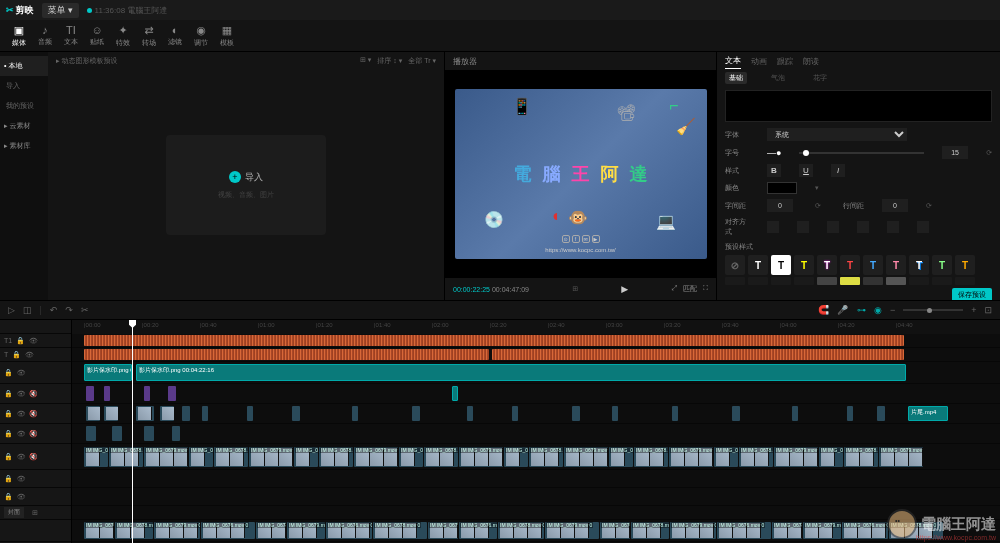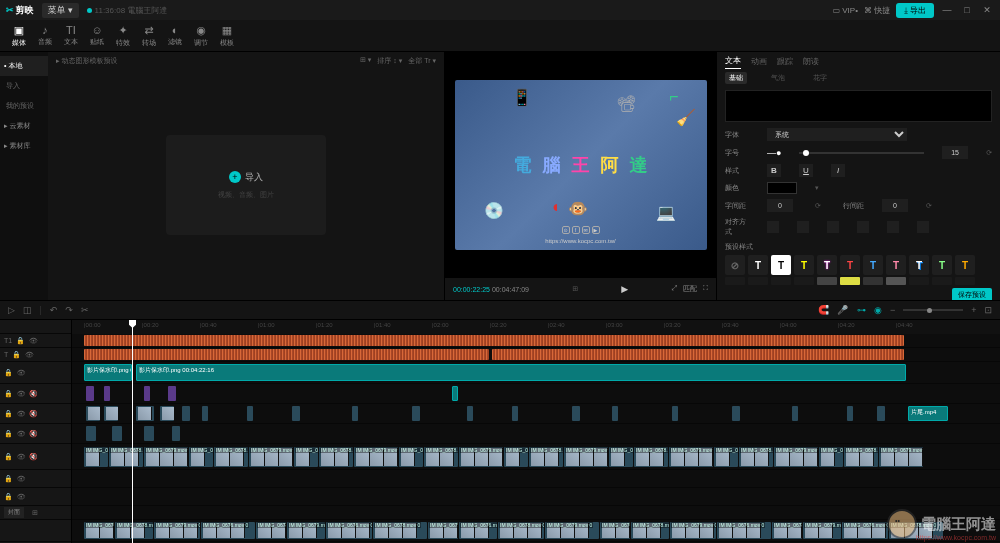--- a/index.html
+++ b/index.html
@@ -120,28 +120,20 @@
 
 <div class="titlebar">
   <div class="titlebar-left">
     <span class="logo">
         <span style="color:#00c8c8">✂</span>
         <span>剪映</span>
       </span>
     <span class="menu-btn"><span>菜单</span> ▾</span>
     <span class="autosave"><span class="autosave-dot"></span><span>11:36:08 電腦王阿達</span></span>
   </div>
-  <div class="titlebar-right">
-    <span class="vip-badge">▭ <span>VIP</span>•</span>
-    <span class="shortcut-btn" style="width:auto;font-size:8px;color:#888">⌘ 快捷</span>
-    <span class="export-btn"><span>⤓ </span><span>导出</span></span>
-    <span class="min-btn">—</span>
-    <span class="max-btn">□</span>
-    <span class="close-btn">✕</span>
-  </div>
 </div>
 
 <div class="toolbar">
   <div class="tool-tab active">
       <span class="ico">▣</span>
       <span>媒体</span>
     </div>
   <div class="tool-tab">
       <span class="ico">♪</span>
       <span>音频</span>
@@ -201,20 +193,21 @@
             <div class="import-plus">+</div>
             <span>导入</span>
           </div>
           <span class="import-hint">视频、音频、图片</span>
         </div>
       </div>
     </div>
   </div>
 
   <div class="player">
+    <div class="player-head">播放器</div>
     <div class="player-canvas">
       <div class="video-preview">
         <div class="preview-icons">
           <span class="pi" style="top:8px;left:58px">📱</span>
           <span class="pi" style="top:14px;right:70px">📽</span>
           <span class="pi" style="top:8px;right:28px;color:#3c8">⌐</span>
           <span class="pi" style="top:28px;right:10px">🧹</span>
           <span class="pi" style="bottom:30px;left:30px">💿</span>
           <span class="pi" style="bottom:34px;left:96px;color:#e03030">◖</span>
           <span class="pi" style="bottom:32px;left:114px">🐵</span>

